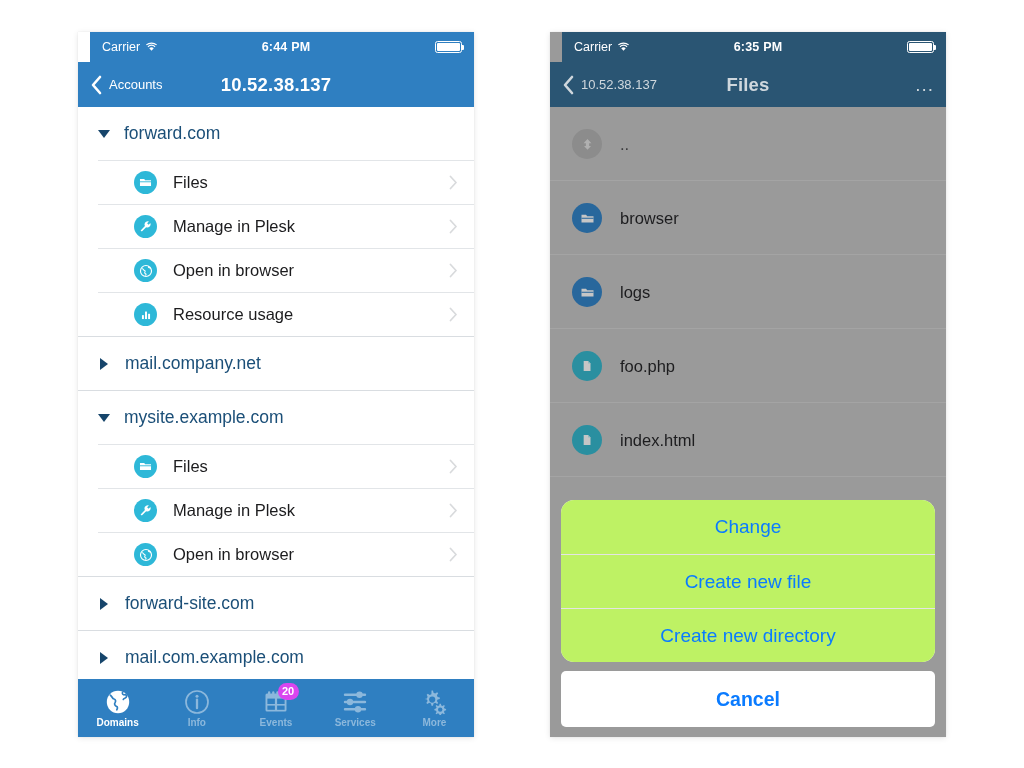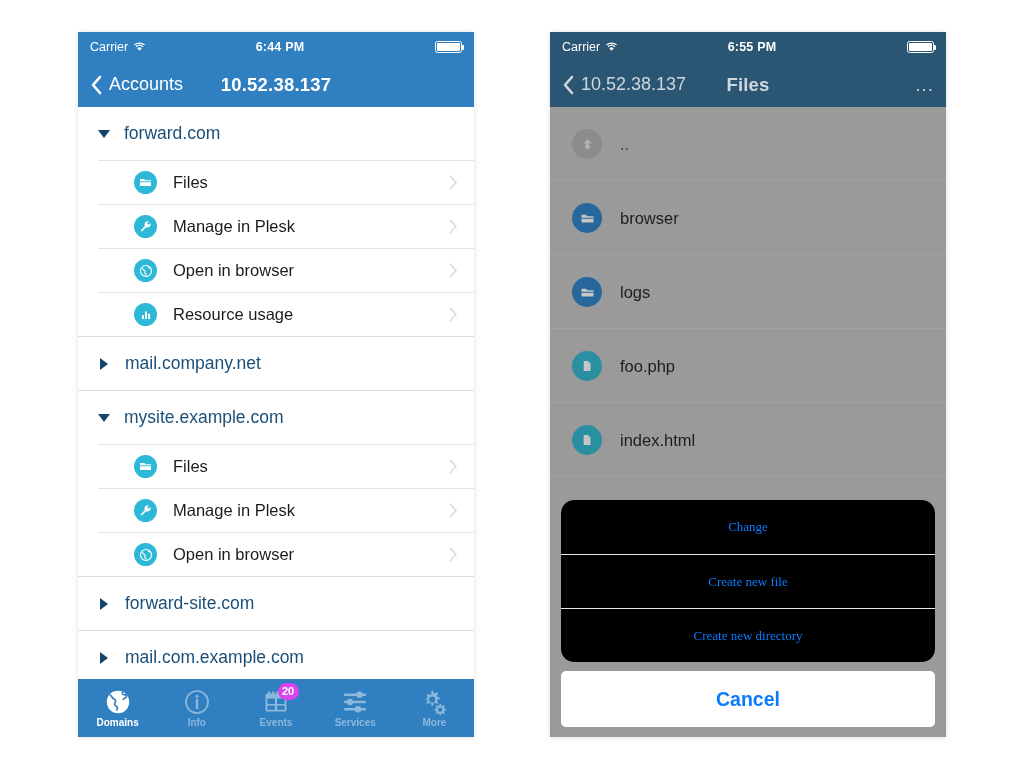--- a/index.html
+++ b/index.html
@@ -24,20 +24,21 @@
   .phone-right { left: 550px; background: #9a9a9a; }
 
   
   .statusbar {
     position: relative;
     height: 30px;
     display: flex; align-items: center;
     padding: 0 12px;
     font-size: 12.5px;
     color: #ffffff;
+    margin-left: 12px;
   }
   .sb-left { display: flex; align-items: center; gap: 5px; flex: 0 0 auto; }
   .sb-center {
     position: absolute; left: 8px; right: 0; text-align: center;
     font-weight: bold; font-size: 12.5px; letter-spacing: .2px;
     pointer-events: none;
   }
   .sb-right { margin-left: auto; display: flex; align-items: center; z-index:2;}
   .wifi-ico { display:inline-block; width: 13px; height: 10px; position: relative; }
   .wifi-ico svg { display:block; }
@@ -52,21 +53,21 @@
   .battery i { display:block; height:100%; background:#fff; border-radius:1px; width:100%; }
 
   
   .navbar {
     height: 45px; position: relative;
     display: flex; align-items: center;
     padding: 0 12px;
   }
   .nav-back { display:flex; align-items:center; gap:7px; z-index:3; }
   .chev-back { width: 12px; height: 20px; flex:0 0 auto; }
-  .nav-back-label { font-size: 18px; color:#fff; }
+  .nav-back-label { font-size: 13px; color:#fff; }
   .nav-title {
     position:absolute; left:0; right:0; text-align:center;
     font-size: 18.5px; font-weight: bold; color:#fff; letter-spacing: .2px;
   }
   .nav-right { margin-left:auto; z-index:3; font-size: 19px; color:#fff; letter-spacing: 1px; line-height: 8px; }
 
   .nav-left-theme  { background: #2f7fc1; }
   .nav-right-theme { background: #2a5573; }
   .nav-right-theme .nav-back-label,
   .nav-right-theme .nav-title,
@@ -149,21 +150,21 @@
   
   .sheet-wrap {
     position:absolute; left:11px; right:11px; bottom:10px;
   }
   .sheet-group {
     background:#f7f7f7; border-radius:13px; overflow:hidden;
     margin-bottom:9px;
   }
   .sheet-btn {
     height:54px; display:flex; align-items:center; justify-content:center;
-    font-size:13px; color:#0a7bff; background:#000000;font-family:Liberation Serif, serif;
+    font-size:19px; color:#0a7bff; background:#bef264;
   }
   .sheet-btn + .sheet-btn { border-top:1px solid #e4e4e4; }
   .sheet-cancel {
     height:56px; background:#ffffff; border-radius:5px;
     display:flex; align-items:center; justify-content:center;
     font-size:19.5px; font-weight:bold; color:#0a7bff;
   }
 </style>
 </head>
 <body>
@@ -393,21 +394,21 @@
       <div class="sb-left">
         <span>Carrier</span>
         <span class="wifi-ico">
           <svg viewBox="0 0 16 12" width="13" height="10">
               <path d="M8 10.6 5.2 7.4a4.4 4.4 0 0 1 5.6 0Z" fill="#fff"></path>
               <path d="M3.6 5.6a6.9 6.9 0 0 1 8.8 0" stroke="#fff" stroke-width="1.5" fill="none"></path>
               <path d="M1.7 3.4a9.8 9.8 0 0 1 12.6 0" stroke="#fff" stroke-width="1.5" fill="none"></path>
             </svg>
         </span>
       </div>
-      <div class="sb-center">6:55 PM</div>
+      <div class="sb-center">6:35 PM</div>
       <div class="sb-right">
         <span class="battery">
             <i></i>
           </span>
       </div>
     </div>
 
     <div class="navbar nav-right-theme">
       <div class="nav-back">
         <svg class="chev-back" viewBox="0 0 12 20">

